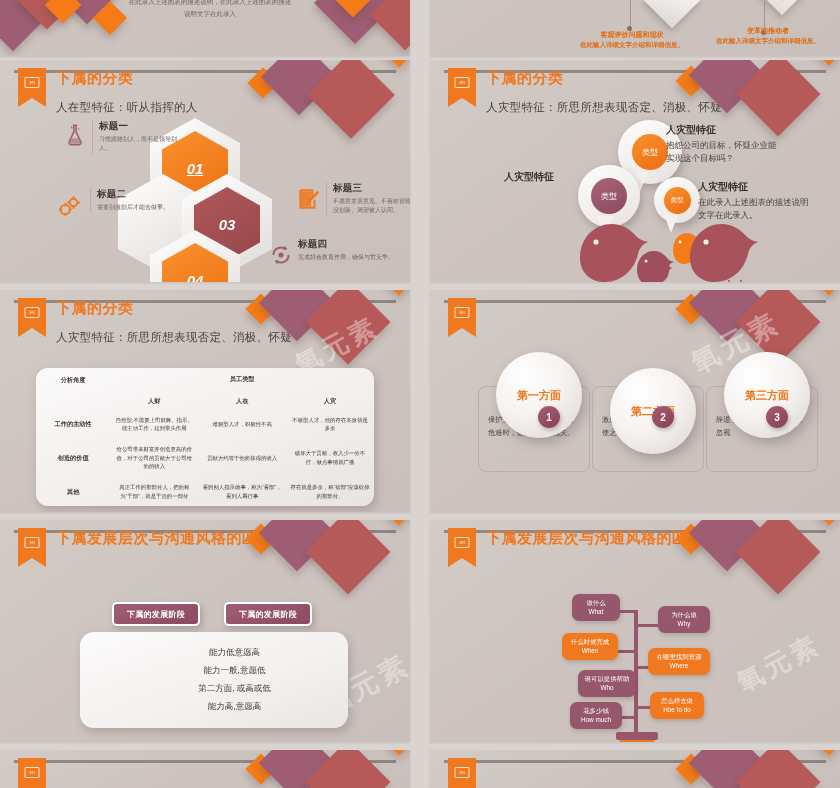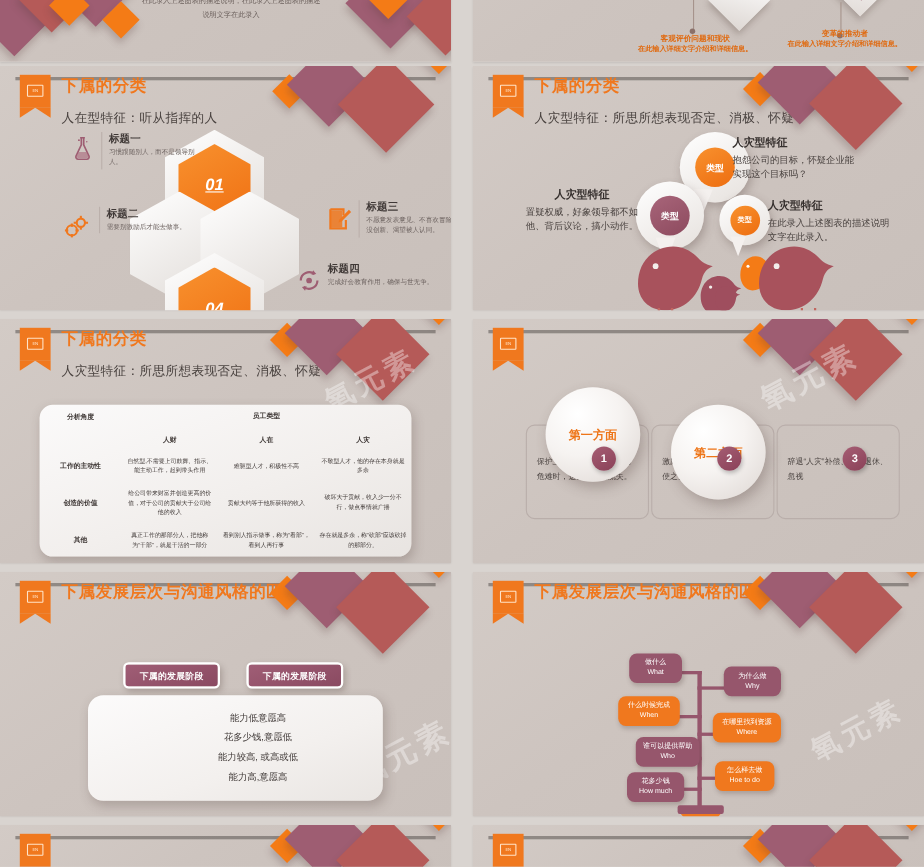--- a/index.html
+++ b/index.html
@@ -82,21 +82,21 @@
   .ico{position:absolute; width:26px; height:26px;}
 
   
   .bub{
     position:absolute; border-radius:50%;
     background:linear-gradient(150deg,#fff,#e6e1dd);
     box-shadow:2px 4px 9px rgba(80,60,55,.30);
     display:flex; align-items:center; justify-content:center;
   }
   .pill{border-radius:50%; display:flex; align-items:center;justify-content:center;
-        color:#fff; font-weight:bold;}
+        color:#fff; font-weight:normal;}
   .bird{position:absolute;}
   .btxt{position:absolute;}
   .btxt .h{font-size:10px; font-weight:bold; color:#352f2d;}
   .btxt .d{font-size:8.5px; color:#4a4340; line-height:1.55; margin-top:2px;}
 
   
   .tcard{
     position:absolute; left:36px; top:78px; width:338px; height:138px;
     background:linear-gradient(160deg,#fbfafa 0%,#f2efed 55%,#e8e4e1 100%);
     border-radius:12px; box-shadow:2px 4px 10px rgba(80,60,55,.25);
@@ -219,20 +219,21 @@
       <div class="sq org" style="width:26px;height:26px;left:140px;top:-6px;"></div>
     </div>
 
     <div class="hexwrap">
       <div class="hexshell" style="left:20px;top:0px;"></div>
       <div class="hex org" style="left:32px;top:13px;">01</div>
 
       <div class="hexshell" style="left:-12px;top:56px;"></div>
 
       <div class="hexshell" style="left:52px;top:56px;"></div>
+      <div class="hex rose" style="left:64px;top:69px;">03</div>
 
       <div class="hexshell" style="left:20px;top:112px;"></div>
       <div class="hex org" style="left:32px;top:125px;">04</div>
     </div>
 
     <div class="ico" style="left:62px;top:62px;">
       <svg viewBox="0 0 24 24" width="26" height="26">
           <path d="M10 3h4M11 3v6L6.5 18.5A2 2 0 0 0 8.3 21h7.4a2 2 0 0 0 1.8-2.5L13 9V3" fill="none" stroke="#9e5d72" stroke-width="1.4"></path>
           <path d="M8.8 15h6.4l1.8 3.6A1.3 1.3 0 0 1 15.8 20H8.2a1.3 1.3 0 0 1-1.2-1.4z" fill="#a8657a" opacity=".6"></path>
           <circle cx="9" cy="5" r=".8" fill="#9e5d72"></circle>
@@ -322,21 +323,20 @@
       <div class="pill" style="width:27px;height:27px;background:linear-gradient(150deg,#f8912e,#ed6d10);font-size:6.5px;">类型</div>
     </div>
     <div style="position:absolute;left:234px;top:155px;width:0;height:0;border-left:7px solid transparent;border-right:7px solid transparent;border-top:18px solid #f4f0ee;"></div>
 
     <div class="btxt" style="left:236px;top:63px;width:114px;">
       <div class="h">人灾型特征</div>
       <div class="d">抱怨公司的目标，怀疑企业能实现这个目标吗？</div>
     </div>
     <div class="btxt" style="left:46px;top:110px;width:106px;text-align:center;">
       <div class="h">人灾型特征</div>
-      <div class="d">置疑权威，好象领导都不如他、背后议论，搞小动作。</div>
     </div>
     <div class="btxt" style="left:268px;top:120px;width:114px;">
       <div class="h">人灾型特征</div>
       <div class="d">在此录入上述图表的描述说明文字在此录入。</div>
     </div>
 
     <svg class="bird" style="left:142px;top:158px;" width="78" height="72" viewBox="0 0 78 72">
       <path d="M40 6C22 6 8 20 8 40c0 14 10 24 24 24 18 0 30-12 34-28 2-8 6-10 10-12-4-1-8-2-12-6C58 11 50 6 40 6z" fill="#a8525c"></path>
       <circle cx="24" cy="24" r="2.6" fill="#f2eeeb"></circle>
       <rect x="26" y="62" width="2" height="10" fill="#c2665f"></rect>
@@ -439,20 +439,23 @@
       <span>激励中间层次的“人在”激励，使之更多的转变成为“人财”</span>
     </div>
     <div class="circ" style="left:180px;top:78px;">
         <span>第二方面</span>
       </div>
     <div class="badge" style="left:222px;top:116px;">2</div>
 
     <div class="rbox" style="left:276px;top:96px;">
       <span>辞退“人灾”补偿、提前退休、忽视</span>
     </div>
+    <div class="circ" style="left:294px;top:62px;">
+        <span>第三方面</span>
+      </div>
     <div class="badge" style="left:336px;top:116px;">3</div>
   </div>
 
   <div class="slide">
     <div class="tbar"></div>
     <div class="flag">
         <div class="mini">EN</div>
       </div>
     <div class="stitle">下属发展层次与沟通风格的匹配度</div>
     <div class="deco">
@@ -462,22 +465,22 @@
       <div class="sq org" style="width:26px;height:26px;left:140px;top:-8px;"></div>
     </div>
     <div class="wm" style="right:-4px;top:146px;font-size:28px;">氧元素</div>
 
     <div class="hdr" style="left:112px;top:82px;width:88px;">下属的发展阶段</div>
     <div class="hdr" style="left:224px;top:82px;width:88px;">下属的发展阶段</div>
 
     <div class="bigcard">
       <div class="bcol">
         <div>能力低意愿高</div>
-        <div>花多少钱,意愿低</div>
-        <div>能力较高, 或高或低</div>
+        <div>能力一般,意愿低</div>
+        <div>第二方面, 或高或低</div>
         <div>能力高,意愿高</div>
       </div>
     </div>
   </div>
 
   <div class="slide">
     <div class="tbar"></div>
     <div class="flag">
         <div class="mini">EN</div>
       </div>

